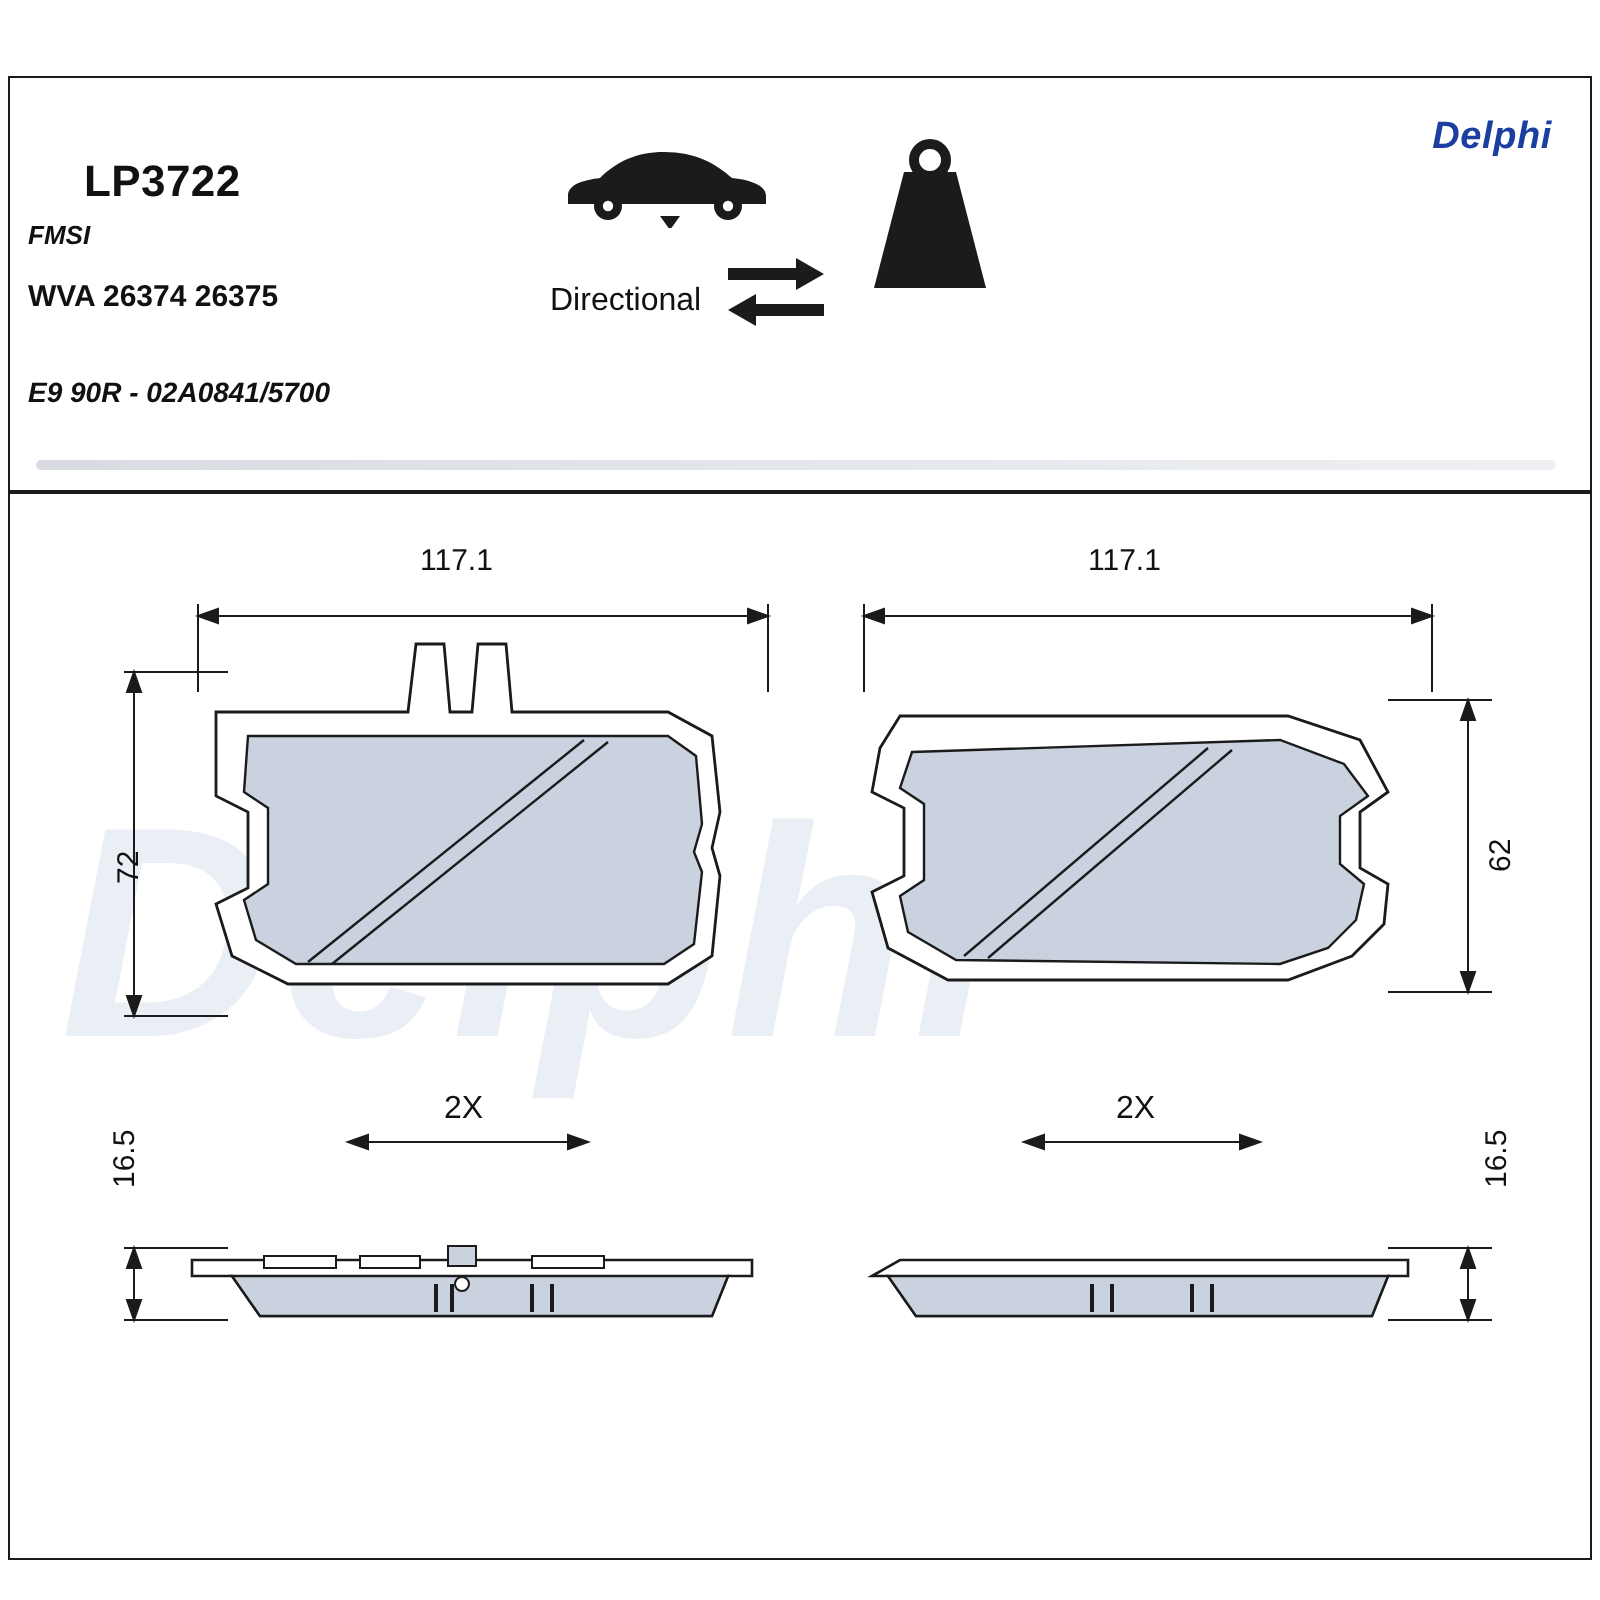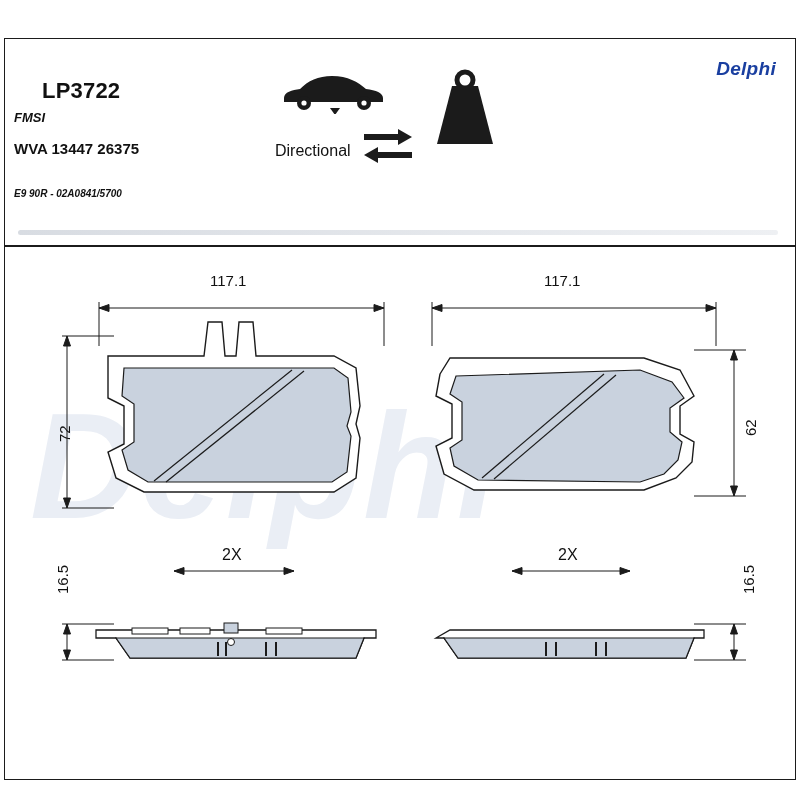--- a/index.html
+++ b/index.html
@@ -63,21 +63,21 @@
     left: 14px;
     top: 140px;
     font-size: 15px;
     font-weight: bold;
     color: #111;
   }
   .homolog {
     position: absolute;
     left: 14px;
     top: 188px;
-    font-size: 10px;
+    font-size: 14px;
     font-weight: bold;
     font-style: italic;
     color: #111;
   }
   .divider {
     position: absolute;
     left: 18px;
     top: 230px;
     width: 760px;
     height: 5px;
@@ -166,21 +166,21 @@
 </head>
 <body>
 
 <div class="sheet">
 
   <div class="frame"></div>
 
   <div class="brand">Delphi</div>
   <div class="part-no">LP3722</div>
   <div class="fmsi">FMSI</div>
-  <div class="wva">WVA 13447 26375</div>
+  <div class="wva">WVA 26374 26375</div>
   <div class="homolog">E9 90R - 02A0841/5700</div>
 
   <div class="divider"></div>
   <div class="header-sep"></div>
 
   <div class="car-icon">
     <svg width="110" height="46" viewBox="0 0 110 46">
       <path d="M6,30 C6,24 14,22 22,21 C30,13 40,8 54,8 C70,8 80,14 88,21 C98,22 105,25 105,30 L105,34 L6,34 Z" fill="#1b1b1b"></path>
       <circle cx="26" cy="35" r="7" fill="#1b1b1b"></circle>
       <circle cx="86" cy="35" r="7" fill="#1b1b1b"></circle>

